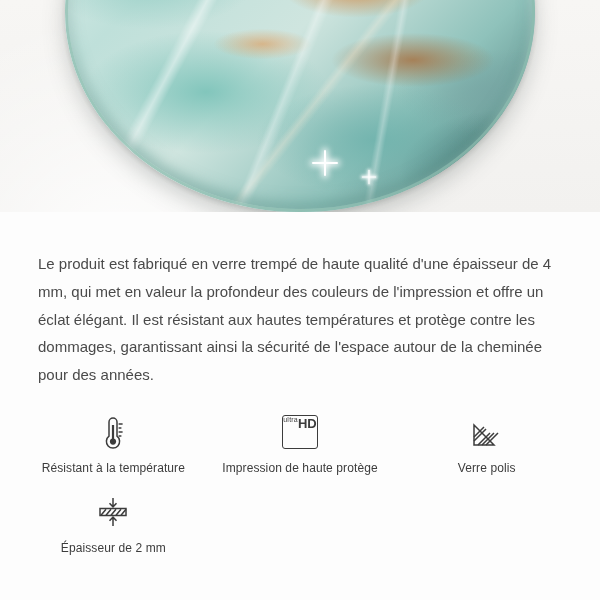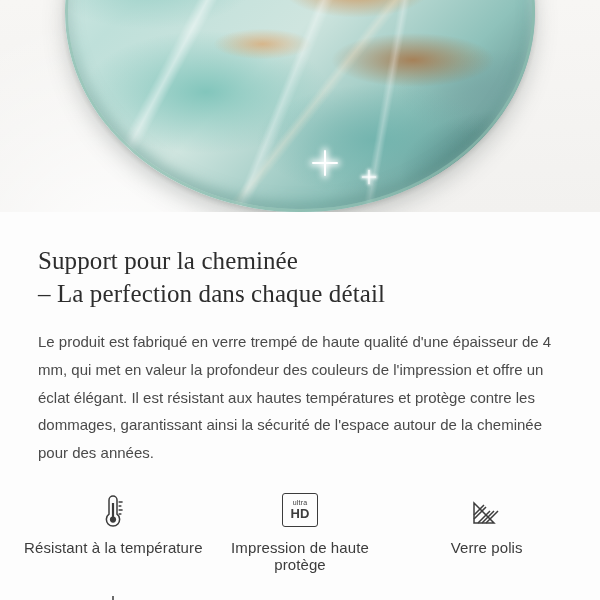--- a/index.html
+++ b/index.html
@@ -149,33 +149,32 @@
     padding: 4px 4px 6px 4px;
   }
   .feature-icon {
     height: 42px;
     display: flex;
     align-items: center;
     justify-content: center;
   }
   .feature-label {
     margin-top: 8px;
-    font-size: 15px;
+    font-size: 12px;
     color: #3c3c3c;
     text-align: center;
     letter-spacing: .1px;
   }
   .hd-box {
     width: 34px;
     height: 32px;
     border: 1.6px solid #3c3c3c;
     border-radius: 3px;
     display: flex;
-    flex-direction: column;
-    align-items: center;
+    flex-direction: row;
     justify-content: center;
     line-height: 1;
   }
   .hd-box .u {
     font-size: 7px;
     color: #3c3c3c;
     letter-spacing: .2px;
   }
   .hd-box .hd {
     font-size: 13px;
@@ -194,24 +193,20 @@
     <div class="glass-panel">
       <div class="art"></div>
       <div class="art-veins"></div>
       <div class="glass-edge"></div>
     </div>
     <span class="sparkle s1"></span>
     <span class="sparkle s2"></span>
   </div>
 
   <div class="content">
-    <h1 class="headline">
-      <span>Support pour la cheminée</span>
-      <span class="line2">– La perfection dans chaque détail</span>
-    </h1>
     <p class="body-text">Le produit est fabriqué en verre trempé de haute qualité d'une épaisseur de 4 mm, qui met en valeur la profondeur des couleurs de l'impression et offre un éclat élégant. Il est résistant aux hautes températures et protège contre les dommages, garantissant ainsi la sécurité de l'espace autour de la cheminée pour des années.</p>
   </div>
 
   <div class="features">
 
     <div class="feature">
       <div class="feature-icon">
         <svg width="34" height="38" viewBox="0 0 34 38" fill="none" stroke="#3c3c3c" stroke-width="1.5">
           <path d="M17 5a4 4 0 0 1 4 4v14.2a6.6 6.6 0 1 1-8 0V9a4 4 0 0 1 4-4z"></path>
           <circle cx="17" cy="28.6" r="3.1" fill="#3c3c3c" stroke="none"></circle>

